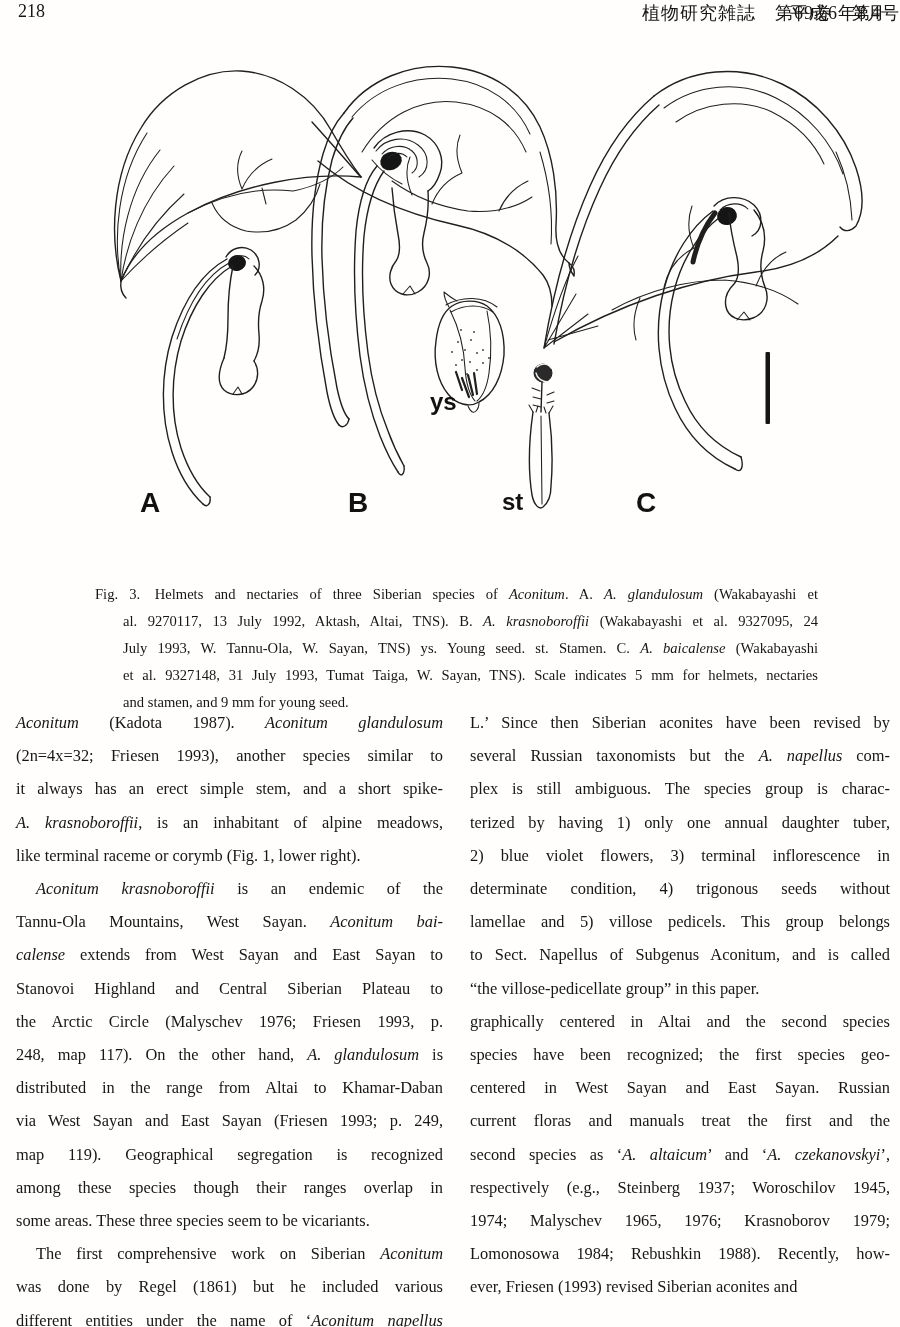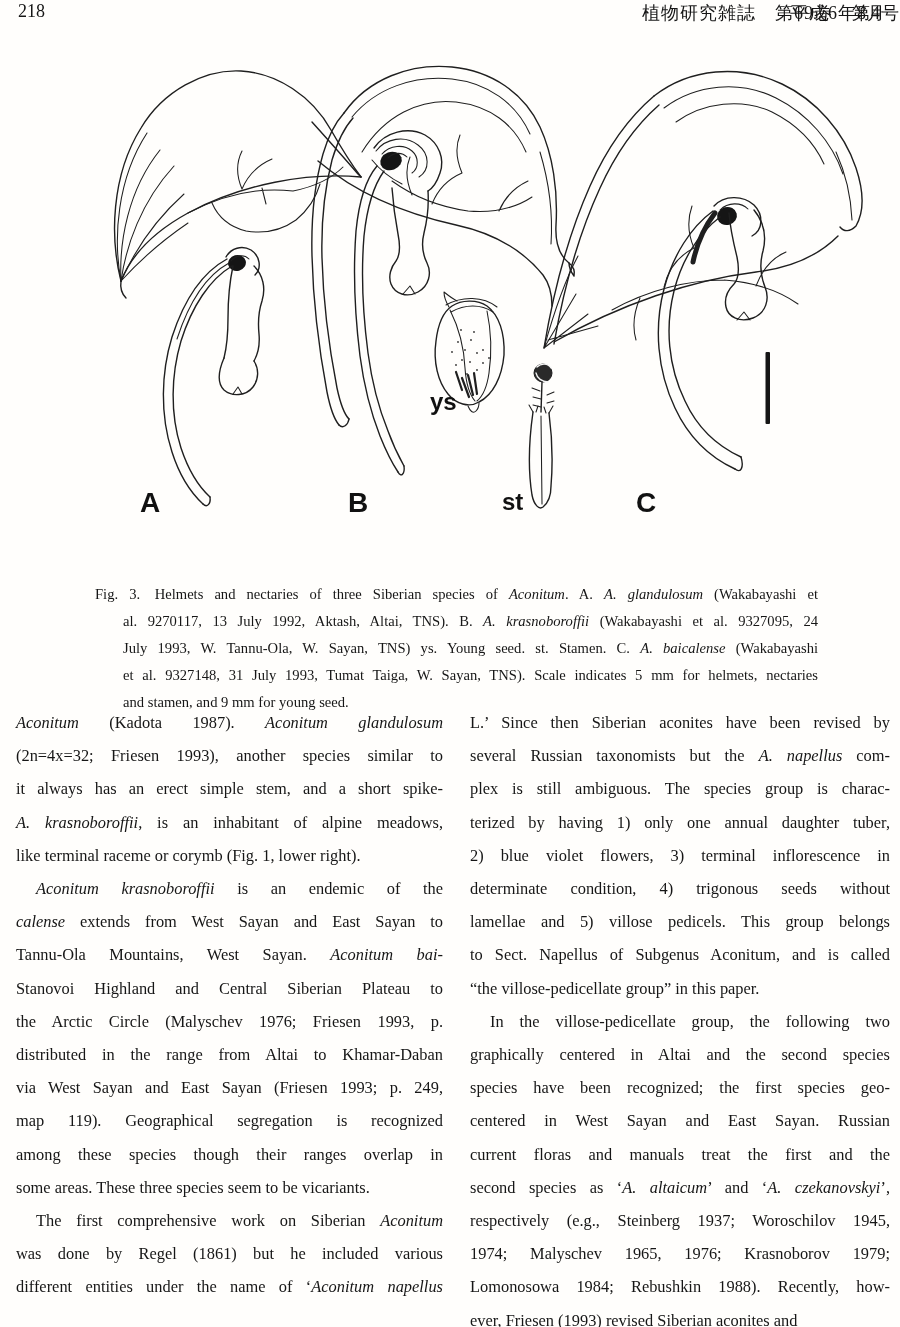--- a/index.html
+++ b/index.html
@@ -179,44 +179,44 @@
       <div class="ln end hang"><span>and stamen, and 9 mm for young seed.</span></div>
     </div>
 
   <div class="col leftcol">
       <div class="ln"><i>Aconitum</i><span> (Kadota 1987). </span><i>Aconitum glandulosum</i></div>
       <div class="ln"><span>(2n=4x=32; Friesen 1993), another species similar to</span></div>
       <div class="ln"><span>it always has an erect simple stem, and a short spike-</span></div>
       <div class="ln"><i>A. krasnoboroffii</i><span>, is an inhabitant of alpine meadows,</span></div>
       <div class="ln end"><span>like terminal raceme or corymb (Fig. 1, lower right).</span></div>
       <div class="ln ind"><i>Aconitum krasnoboroffii</i><span> is an endemic of the</span></div>
+      <div class="ln"><span>Tannu-Ola Mountains, West Sayan. </span><i>Aconitum bai-</i></div>
       <div class="ln"><i>calense</i><span> extends from West Sayan and East Sayan to</span></div>
-      <div class="ln"><span>Tannu-Ola Mountains, West Sayan. </span><i>Aconitum bai-</i></div>
       <div class="ln"><span>Stanovoi Highland and Central Siberian Plateau to</span></div>
       <div class="ln"><span>the Arctic Circle (Malyschev 1976; Friesen 1993, p.</span></div>
+      <div class="ln"><span>248, map 117). On the other hand, </span><i>A. glandulosum</i><span> is</span></div>
       <div class="ln"><span>distributed in the range from Altai to Khamar-Daban</span></div>
       <div class="ln"><span>via West Sayan and East Sayan (Friesen 1993; p. 249,</span></div>
       <div class="ln"><span>map 119). Geographical segregation is recognized</span></div>
       <div class="ln"><span>among these species though their ranges overlap in</span></div>
       <div class="ln end"><span>some areas. These three species seem to be vicariants.</span></div>
       <div class="ln ind"><span>The first comprehensive work on Siberian </span><i>Aconitum</i></div>
       <div class="ln"><span>was done by Regel (1861) but he included various</span></div>
       <div class="ln"><span>different entities under the name of ‘</span><i>Aconitum napellus</i></div>
     </div>
   <div class="col rightcol">
       <div class="ln"><span>L.’ Since then Siberian aconites have been revised by</span></div>
       <div class="ln"><span>several Russian taxonomists but the </span><i>A. napellus</i><span> com-</span></div>
       <div class="ln"><span>plex is still ambiguous. The species group is charac-</span></div>
       <div class="ln"><span>terized by having 1) only one annual daughter tuber,</span></div>
       <div class="ln"><span>2) blue violet flowers, 3) terminal inflorescence in</span></div>
       <div class="ln"><span>determinate condition, 4) trigonous seeds without</span></div>
       <div class="ln"><span>lamellae and 5) villose pedicels. This group belongs</span></div>
       <div class="ln"><span>to Sect. Napellus of Subgenus Aconitum, and is called</span></div>
       <div class="ln end"><span>“the villose-pedicellate group” in this paper.</span></div>
-      <div class="ln ind"><span>In the villose-pedicellate group, the following two</span></div>
       <div class="ln"><span>graphically centered in Altai and the second species</span></div>
       <div class="ln"><span>species have been recognized; the first species geo-</span></div>
       <div class="ln"><span>centered in West Sayan and East Sayan. Russian</span></div>
       <div class="ln"><span>current floras and manuals treat the first and the</span></div>
       <div class="ln"><span>second species as ‘</span><i>A. altaicum</i><span>’ and ‘</span><i>A. czekanovskyi</i><span>’,</span></div>
       <div class="ln"><span>respectively (e.g., Steinberg 1937; Woroschilov 1945,</span></div>
       <div class="ln"><span>1974; Malyschev 1965, 1976; Krasnoborov 1979;</span></div>
       <div class="ln"><span>Lomonosowa 1984; Rebushkin 1988). Recently, how-</span></div>
       <div class="ln end"><span>ever, Friesen (1993) revised Siberian aconites and</span></div>
     </div>

